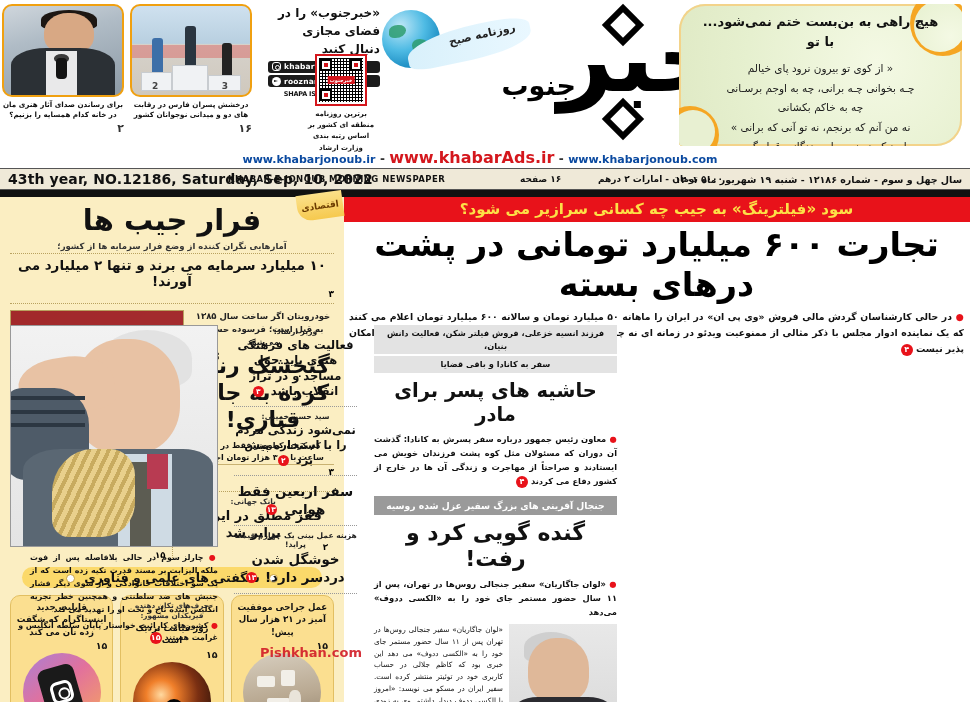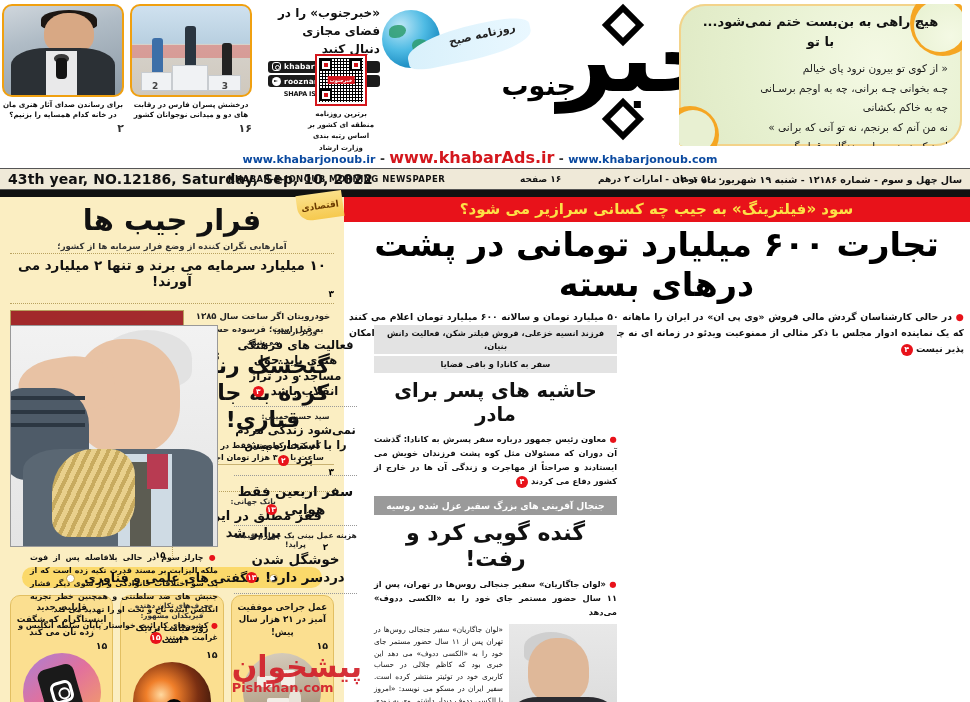--- a/index.html
+++ b/index.html
@@ -116,21 +116,21 @@
     position:absolute; top:4px; right:8px; width:283px; height:142px;
     background: radial-gradient(circle at 70% 40%, #f4f9e4 0%, #e6f0cf 60%, #dfe9c4 100%);
     border-radius: 26px 4px 26px 4px;
     box-shadow: inset 0 0 0 2px #f3d38a;
     direction:rtl; padding:8px 14px 6px 14px; overflow:hidden;
   }
   .poem::before{content:"";position:absolute;right:-14px;top:-14px;width:66px;height:66px;background:#f5a623;border-radius:50%;}
   .poem::after{content:"";position:absolute;right:-4px;top:-4px;width:52px;height:52px;background:radial-gradient(circle at 70% 70%,#f4f9e4,#e6f0cf);border-radius:50%;}
   .poem .ct { position:relative; z-index:2; }
   .poem .t1 { font-size:13px; font-weight:bold; text-align:center; color:#111; line-height:1.55; }
-  .poem .t2 { font-size:10.5px; color:#1a1a1a; line-height:1.85; text-align:right; margin-top:7px; }
+  .poem .t2 { font-size:10.5px; color:#1a1a1a; line-height:1.85; text-align:center; margin-top:7px; }
   .poem-corner { position:absolute; left:-18px; bottom:-18px; width:58px;height:58px;background:#f5a623;border-radius:50%; z-index:1;}
   .poem-corner2{ position:absolute; left:-8px; bottom:-8px; width:44px;height:44px;background:#e8f0d2;border-radius:50%; z-index:1;}
 
   
   .infobar {
     position:relative; width:970px; height:22px; background:#efe9d8;
     border-top:1px solid #555; border-bottom:1px solid #555;
     display:flex; align-items:center; font-size:8.5px; font-weight:bold; color:#111;
   }
   .ib-en { position:absolute; left:8px; direction:ltr; font-size:14px; letter-spacing:.1px;}
@@ -572,18 +572,17 @@
         <span>چارلز سوم در حالی بلافاصله پس از فوت ملکه الیزابت بر مسند قدرت تکیه زده است که از یک سو اختلافات خانوادگی و از سوی دیگر فشار جنبش های ضد سلطنتی و همچنین خطر تجزیه انگلیس آینده تاج و تخت او را تهدید می کند</span>
       </div>
       <div class="r-sub2">
         <span class="bullet-r">●</span>
         <span>کشورهای کارائیب خواستار پایان سلطه انگلیس و غرامت هستند</span>
         <span class="pg-badge">۱۵</span>
       </div>
     </div>
 
     <div class="wm">
-      <div class="fa">پیشخوان</div>
       <div class="en">Pishkhan.com</div>
     </div>
   </div>
 
 </div>
 
 </body></html>

